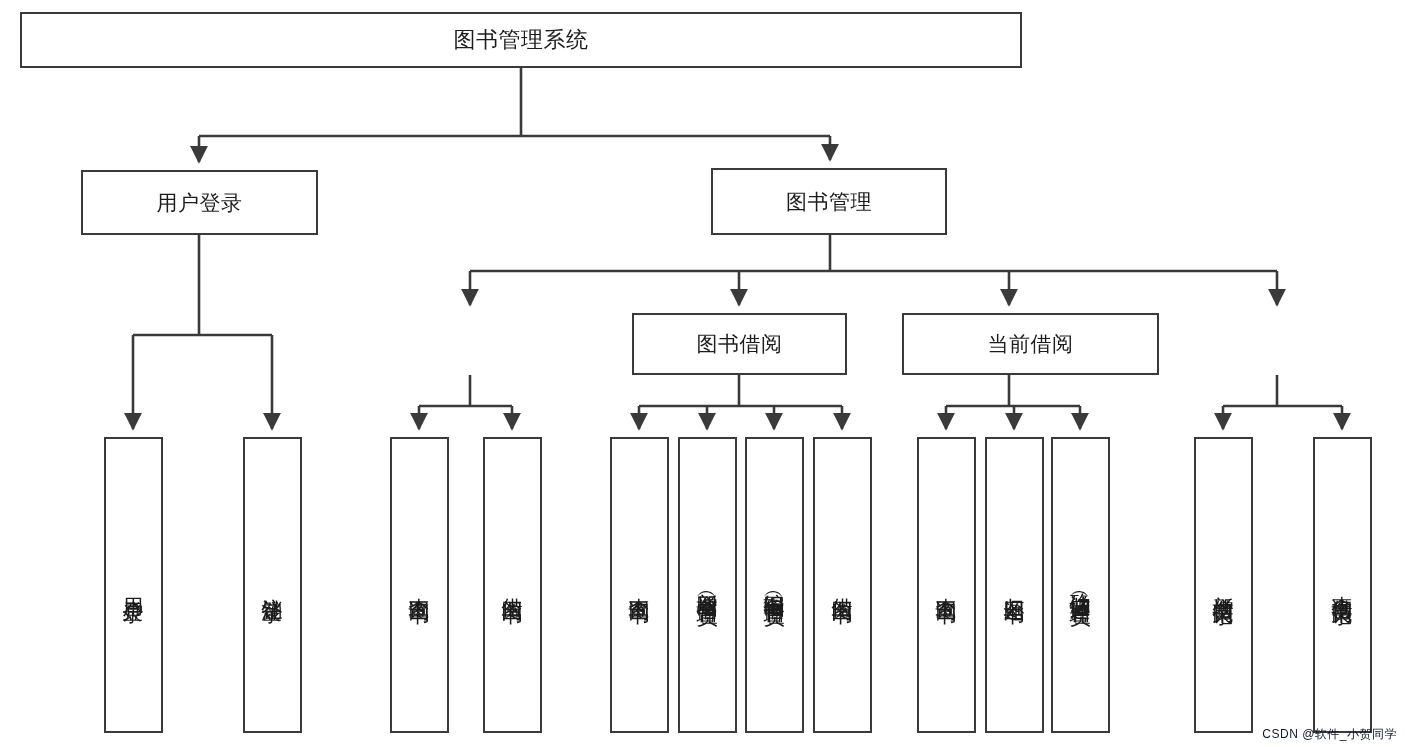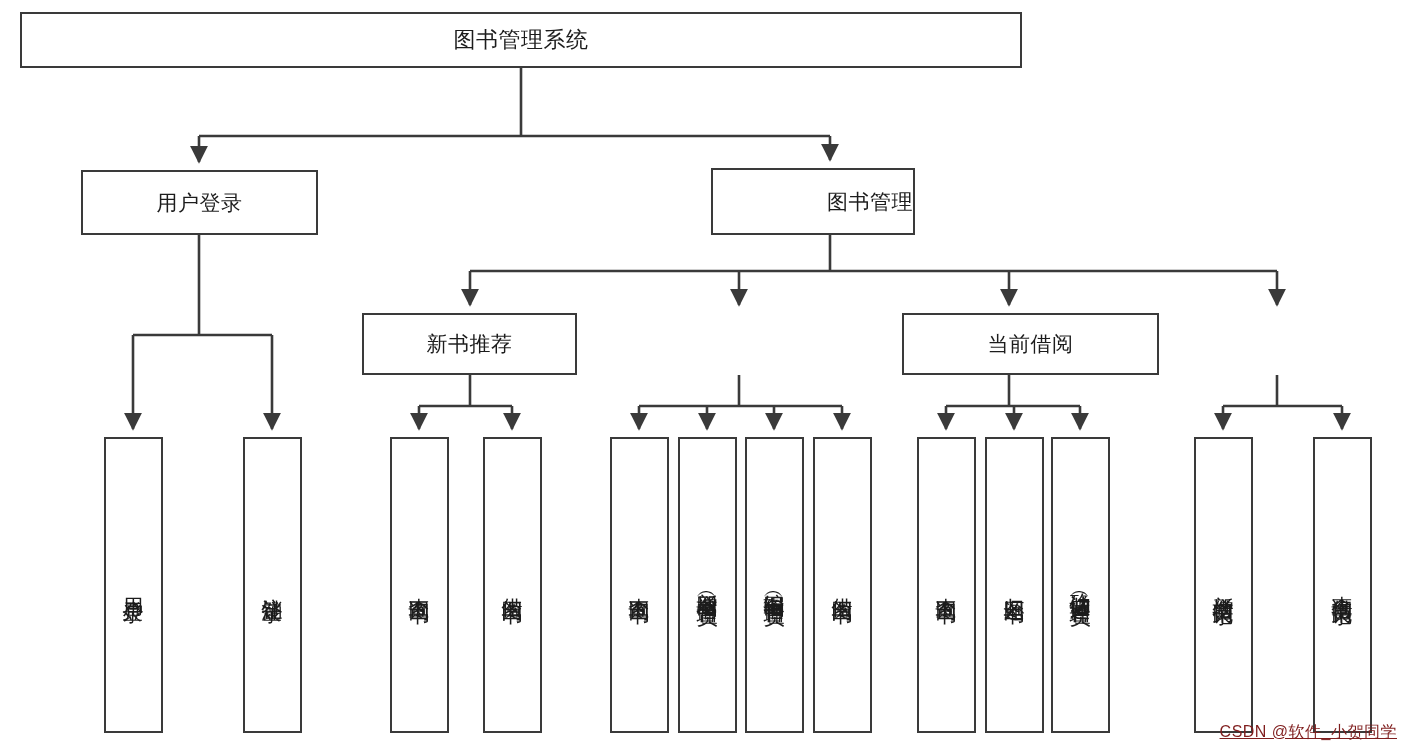--- a/index.html
+++ b/index.html
@@ -35,26 +35,25 @@
     font-size:21px;
     letter-spacing:2px;
     line-height:1.1;
     white-space:nowrap;
   }
   .node.root .label{font-size:22px;}
   #watermark{
     position:absolute;
     right:8px;
     bottom:4px;
-    font-size:16px;
-    color:#7f1d1d;
+    font-size:12px;
+    color:#0f172a;
     white-space:nowrap;
     letter-spacing:0.5px;
     pointer-events:none;
-    text-decoration:underline;
   }
 </style>
 </head>
 <body>
 
 <div id="diagram-root">
 
   <svg id="wires" viewBox="0 0 1405 747" xmlns="http://www.w3.org/2000/svg">
     <defs>
       <marker id="arrow" viewBox="0 0 10 10" refX="9" refY="5" markerWidth="7" markerHeight="7" orient="auto-start-reverse">
@@ -105,26 +104,26 @@
     </g>
   </svg>
 
   <div class="node root" style="left:20px;top:12px;width:1002px;height:56px;">
     <span class="label">图书管理系统</span>
   </div>
 
   <div class="node" style="left:81px;top:170px;width:237px;height:65px;">
     <span class="label">用户登录</span>
   </div>
-  <div class="node" style="left:711px;top:168px;width:204px;height:67px;justify-content:flex-end;">
+  <div class="node" style="left:711px;top:168px;width:236px;height:67px;">
     <span class="label">图书管理</span>
   </div>
 
-  <div class="node" style="left:362px;top:313px;width:215px;height:62px;">
-    <span class="label">新书推荐</span>
+  <div class="node" style="left:632px;top:313px;width:215px;height:62px;">
+    <span class="label">图书借阅</span>
   </div>
   <div class="node" style="left:902px;top:313px;width:257px;height:62px;">
     <span class="label">当前借阅</span>
   </div>
 
   <div class="node leaf" style="left:104px;top:437px;width:59px;height:296px;">
     <span class="label">用户登录</span>
   </div>
   <div class="node leaf" style="left:243px;top:437px;width:59px;height:296px;">
     <span class="label">注销登录</span>

